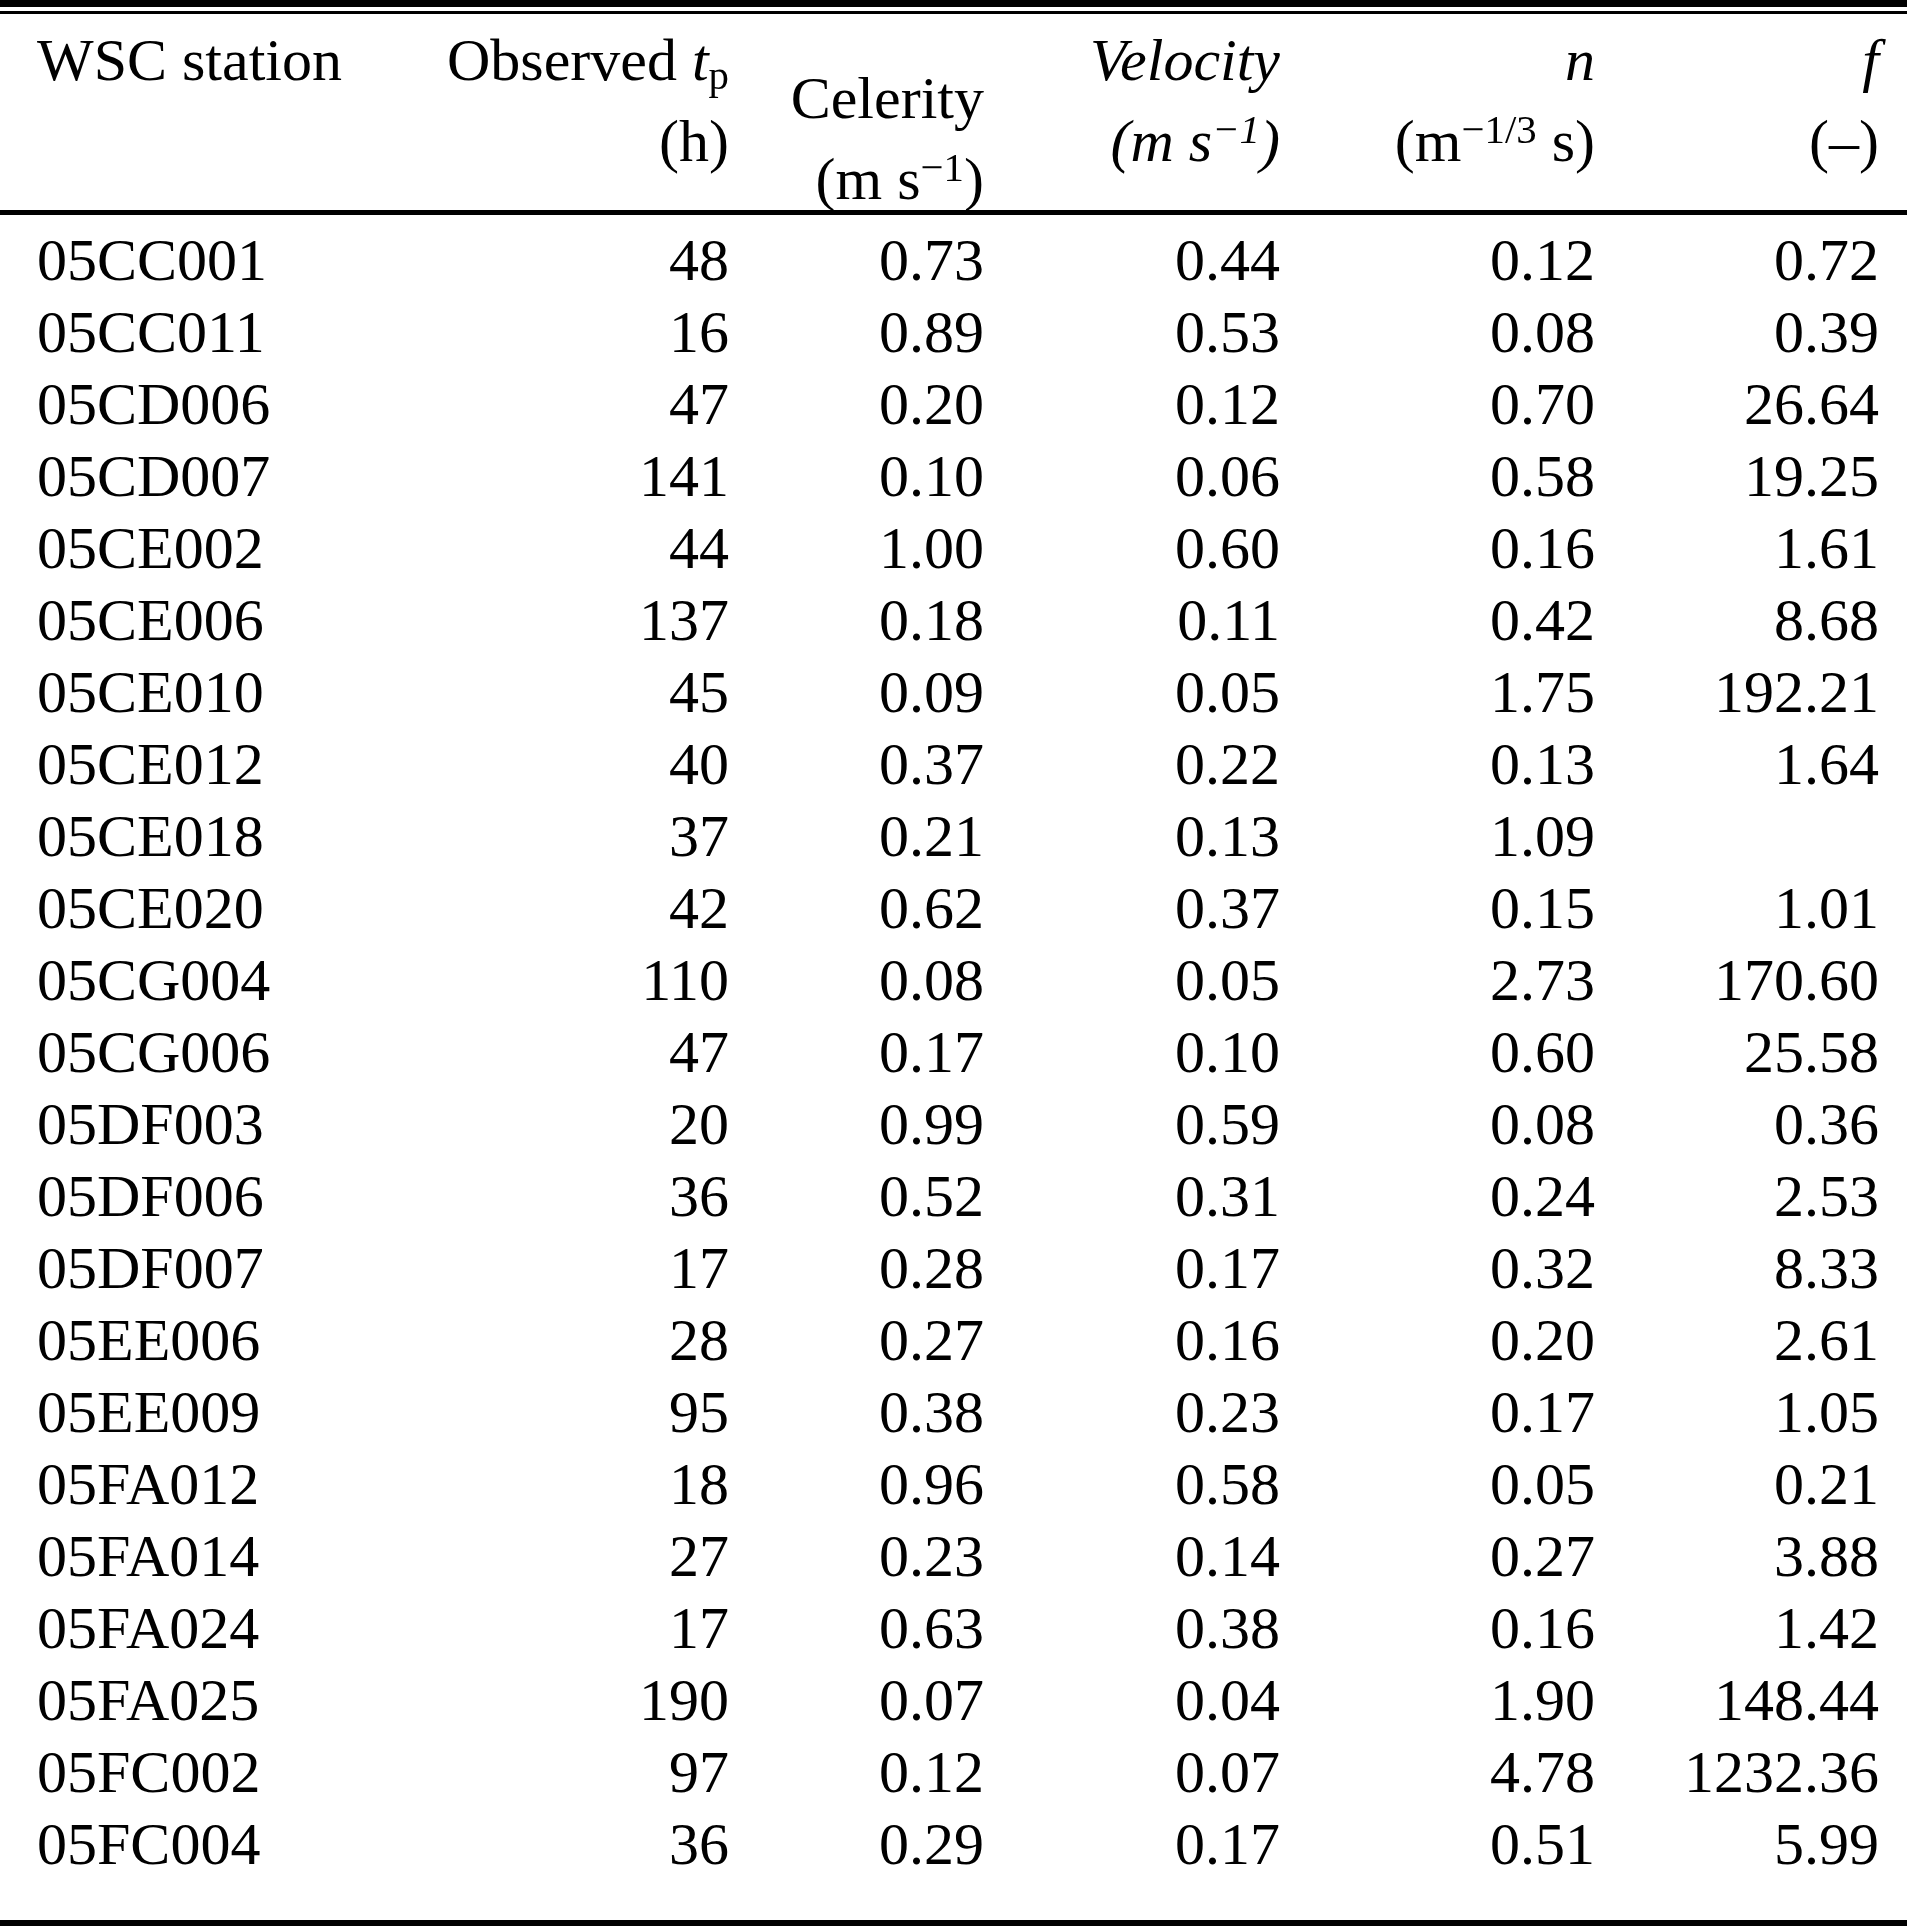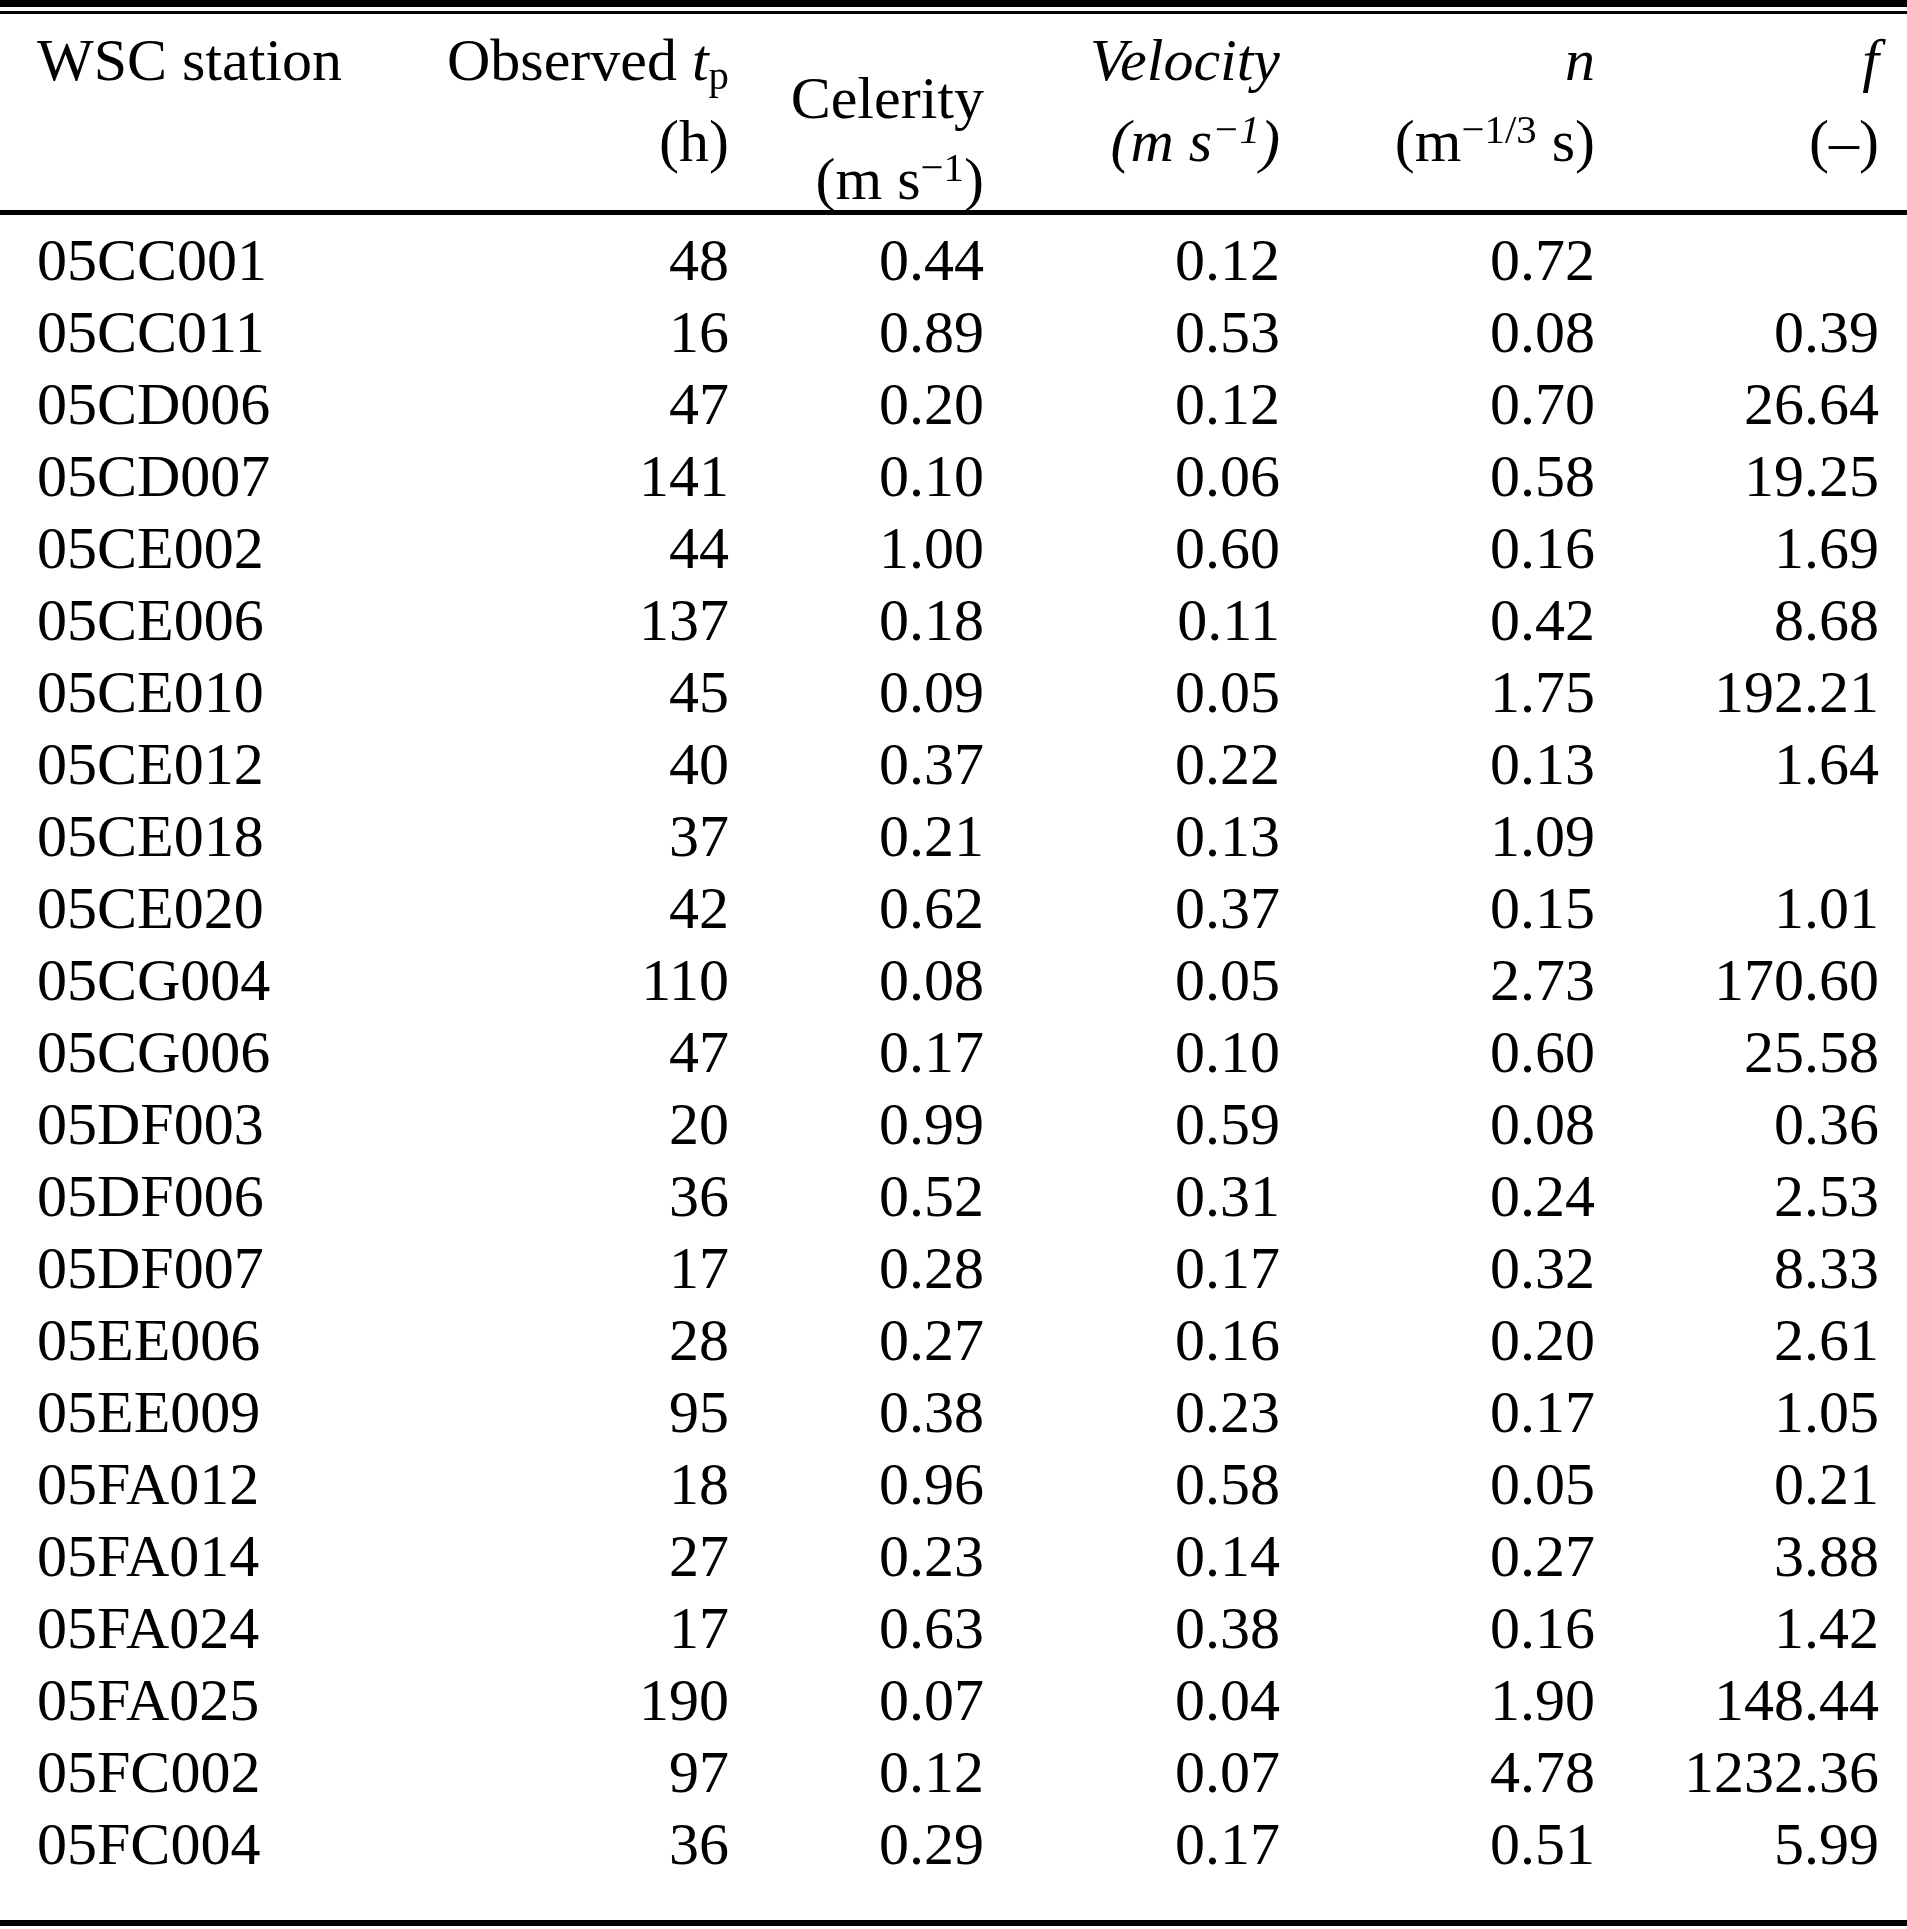--- a/index.html
+++ b/index.html
@@ -71,20 +71,21 @@
     <span class="h l2 col-f">(–)</span>
   </div>
 
   <div class="rule rule-mid"></div>
 
   <div class="tbody">
 
       <div class="tr">
         <div class="td c1">05CC001</div>
         <div class="td">48</div>
+        <div class="td">0.73</div>
         <div class="td">0.44</div>
         <div class="td">0.12</div>
         <div class="td">0.72</div>
       </div>
 
       <div class="tr">
         <div class="td c1">05CC011</div>
         <div class="td">16</div>
         <div class="td">0.89</div>
         <div class="td">0.53</div>
@@ -109,21 +110,21 @@
         <div class="td">0.58</div>
         <div class="td">19.25</div>
       </div>
 
       <div class="tr">
         <div class="td c1">05CE002</div>
         <div class="td">44</div>
         <div class="td">1.00</div>
         <div class="td">0.60</div>
         <div class="td">0.16</div>
-        <div class="td">1.69</div>
+        <div class="td">1.61</div>
       </div>
 
       <div class="tr">
         <div class="td c1">05CE006</div>
         <div class="td">137</div>
         <div class="td">0.18</div>
         <div class="td">0.11</div>
         <div class="td">0.42</div>
         <div class="td">8.68</div>
       </div>

